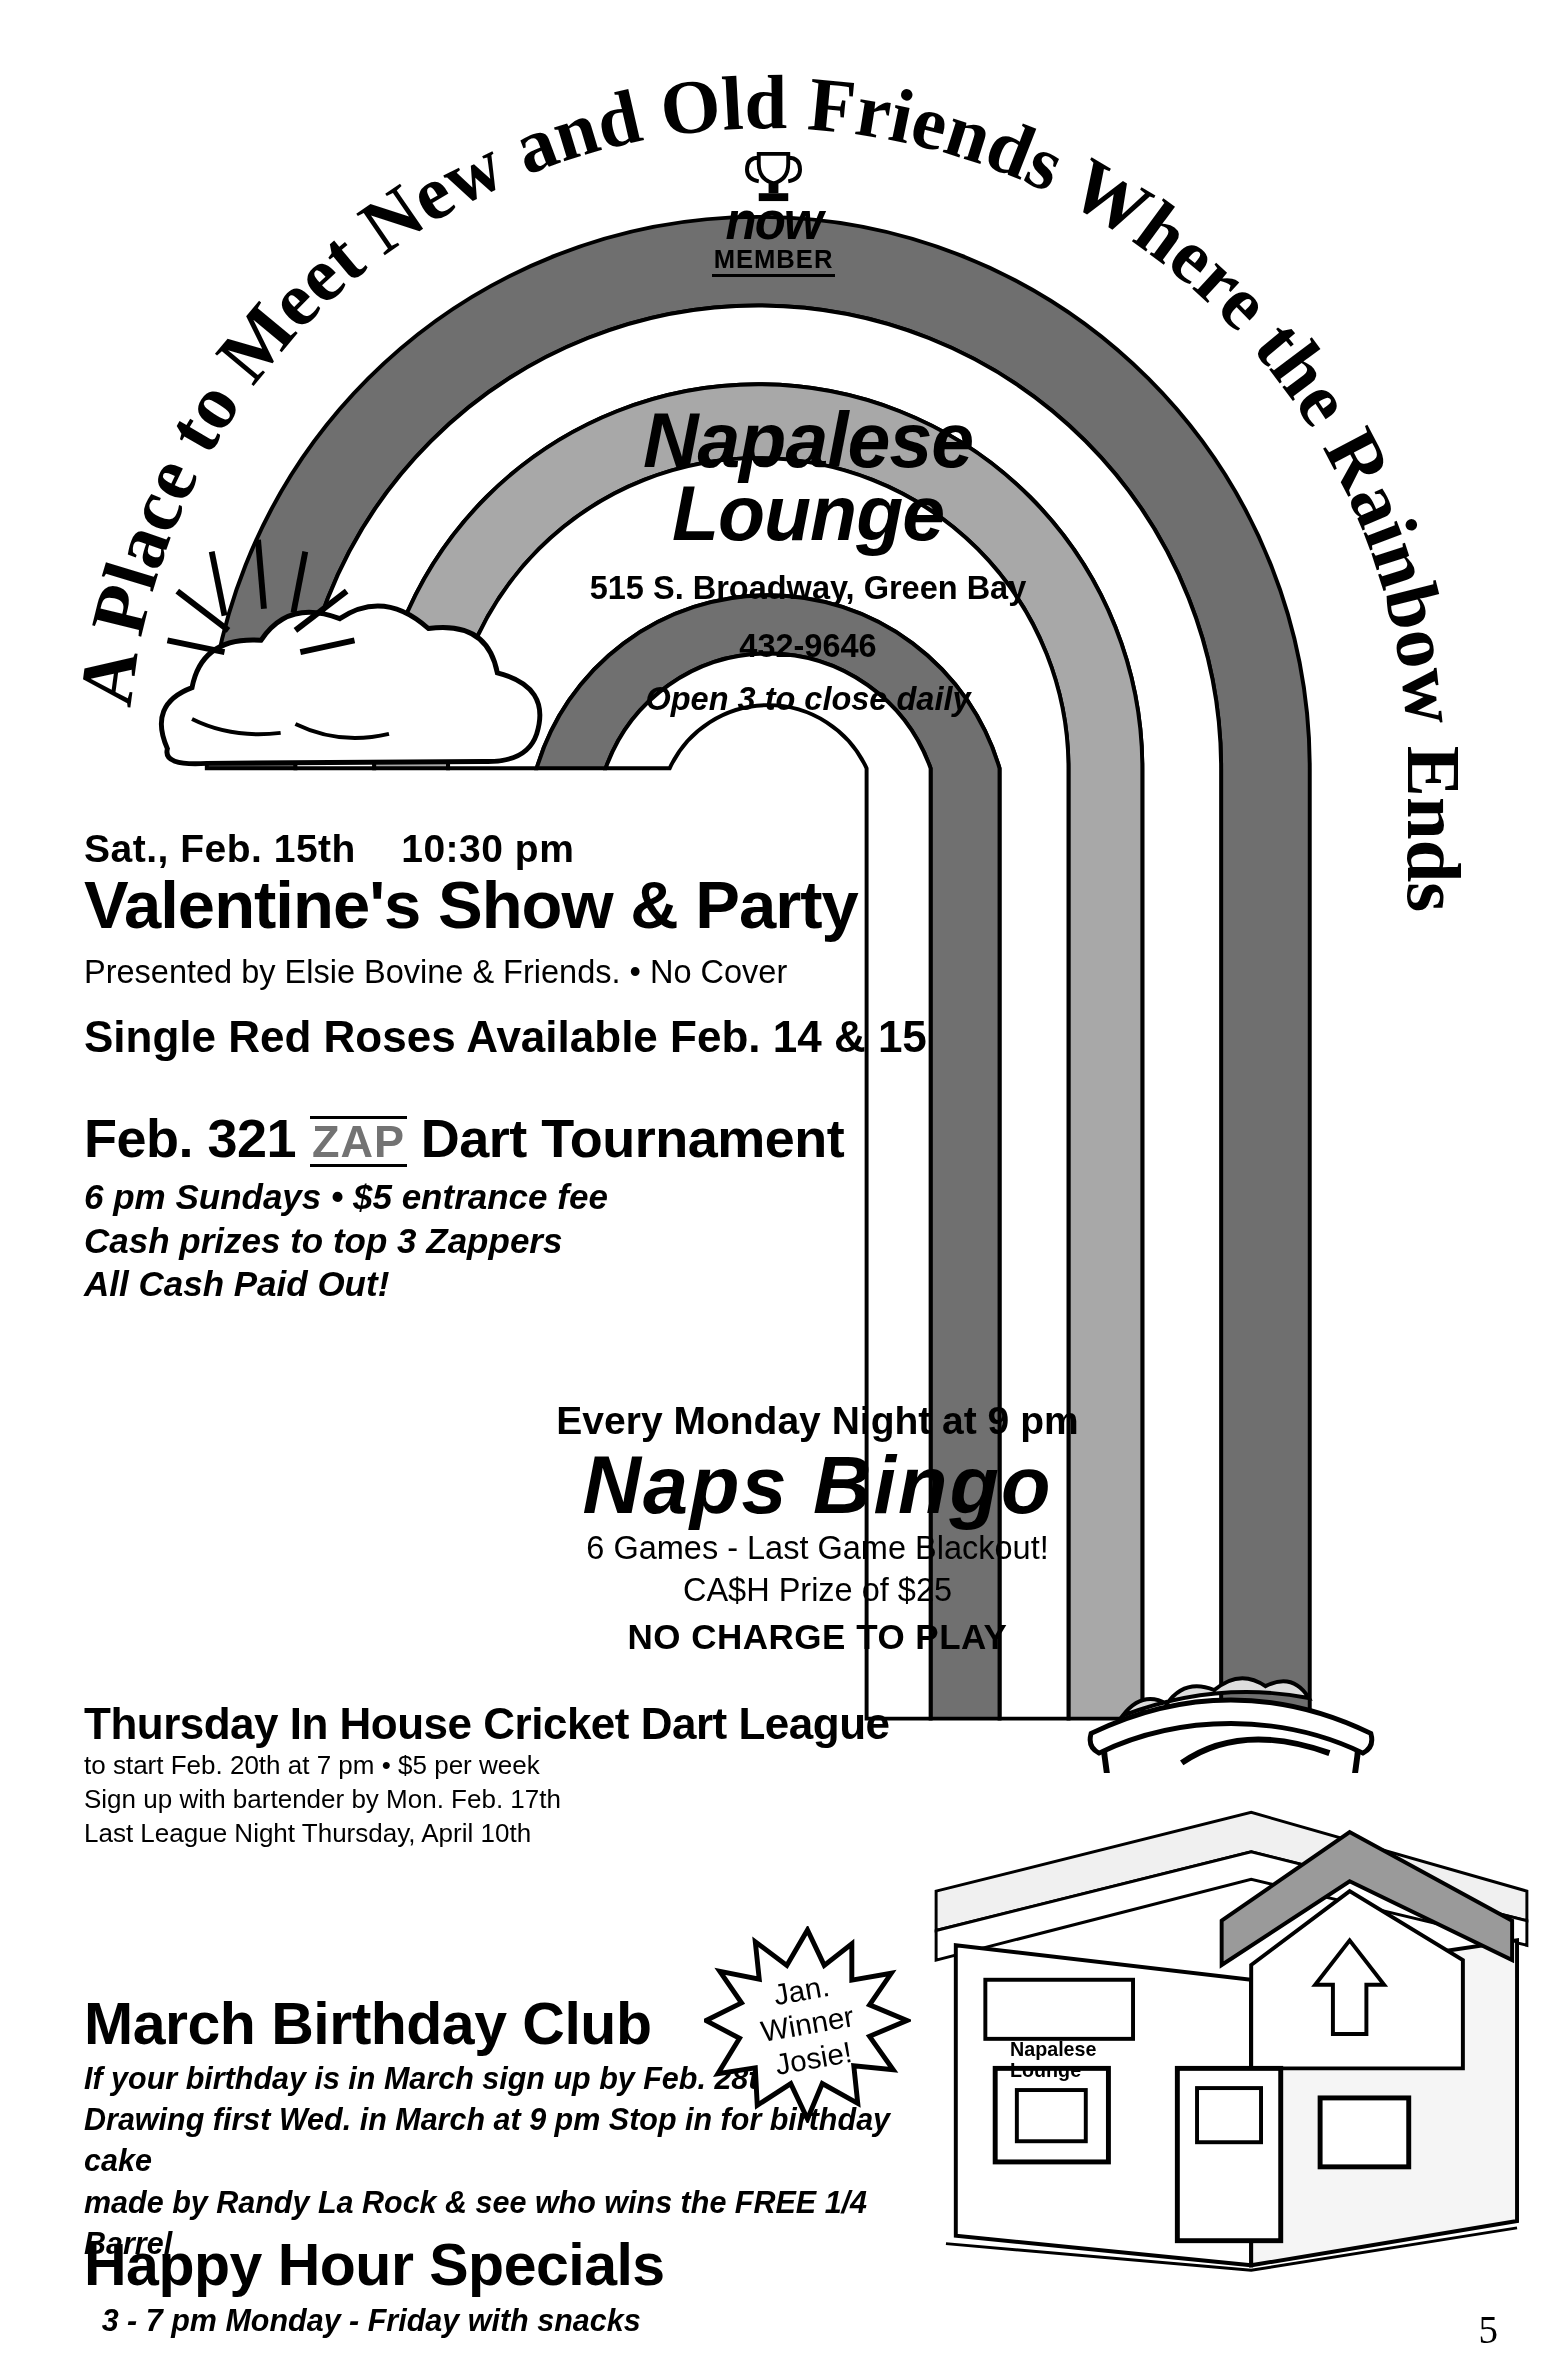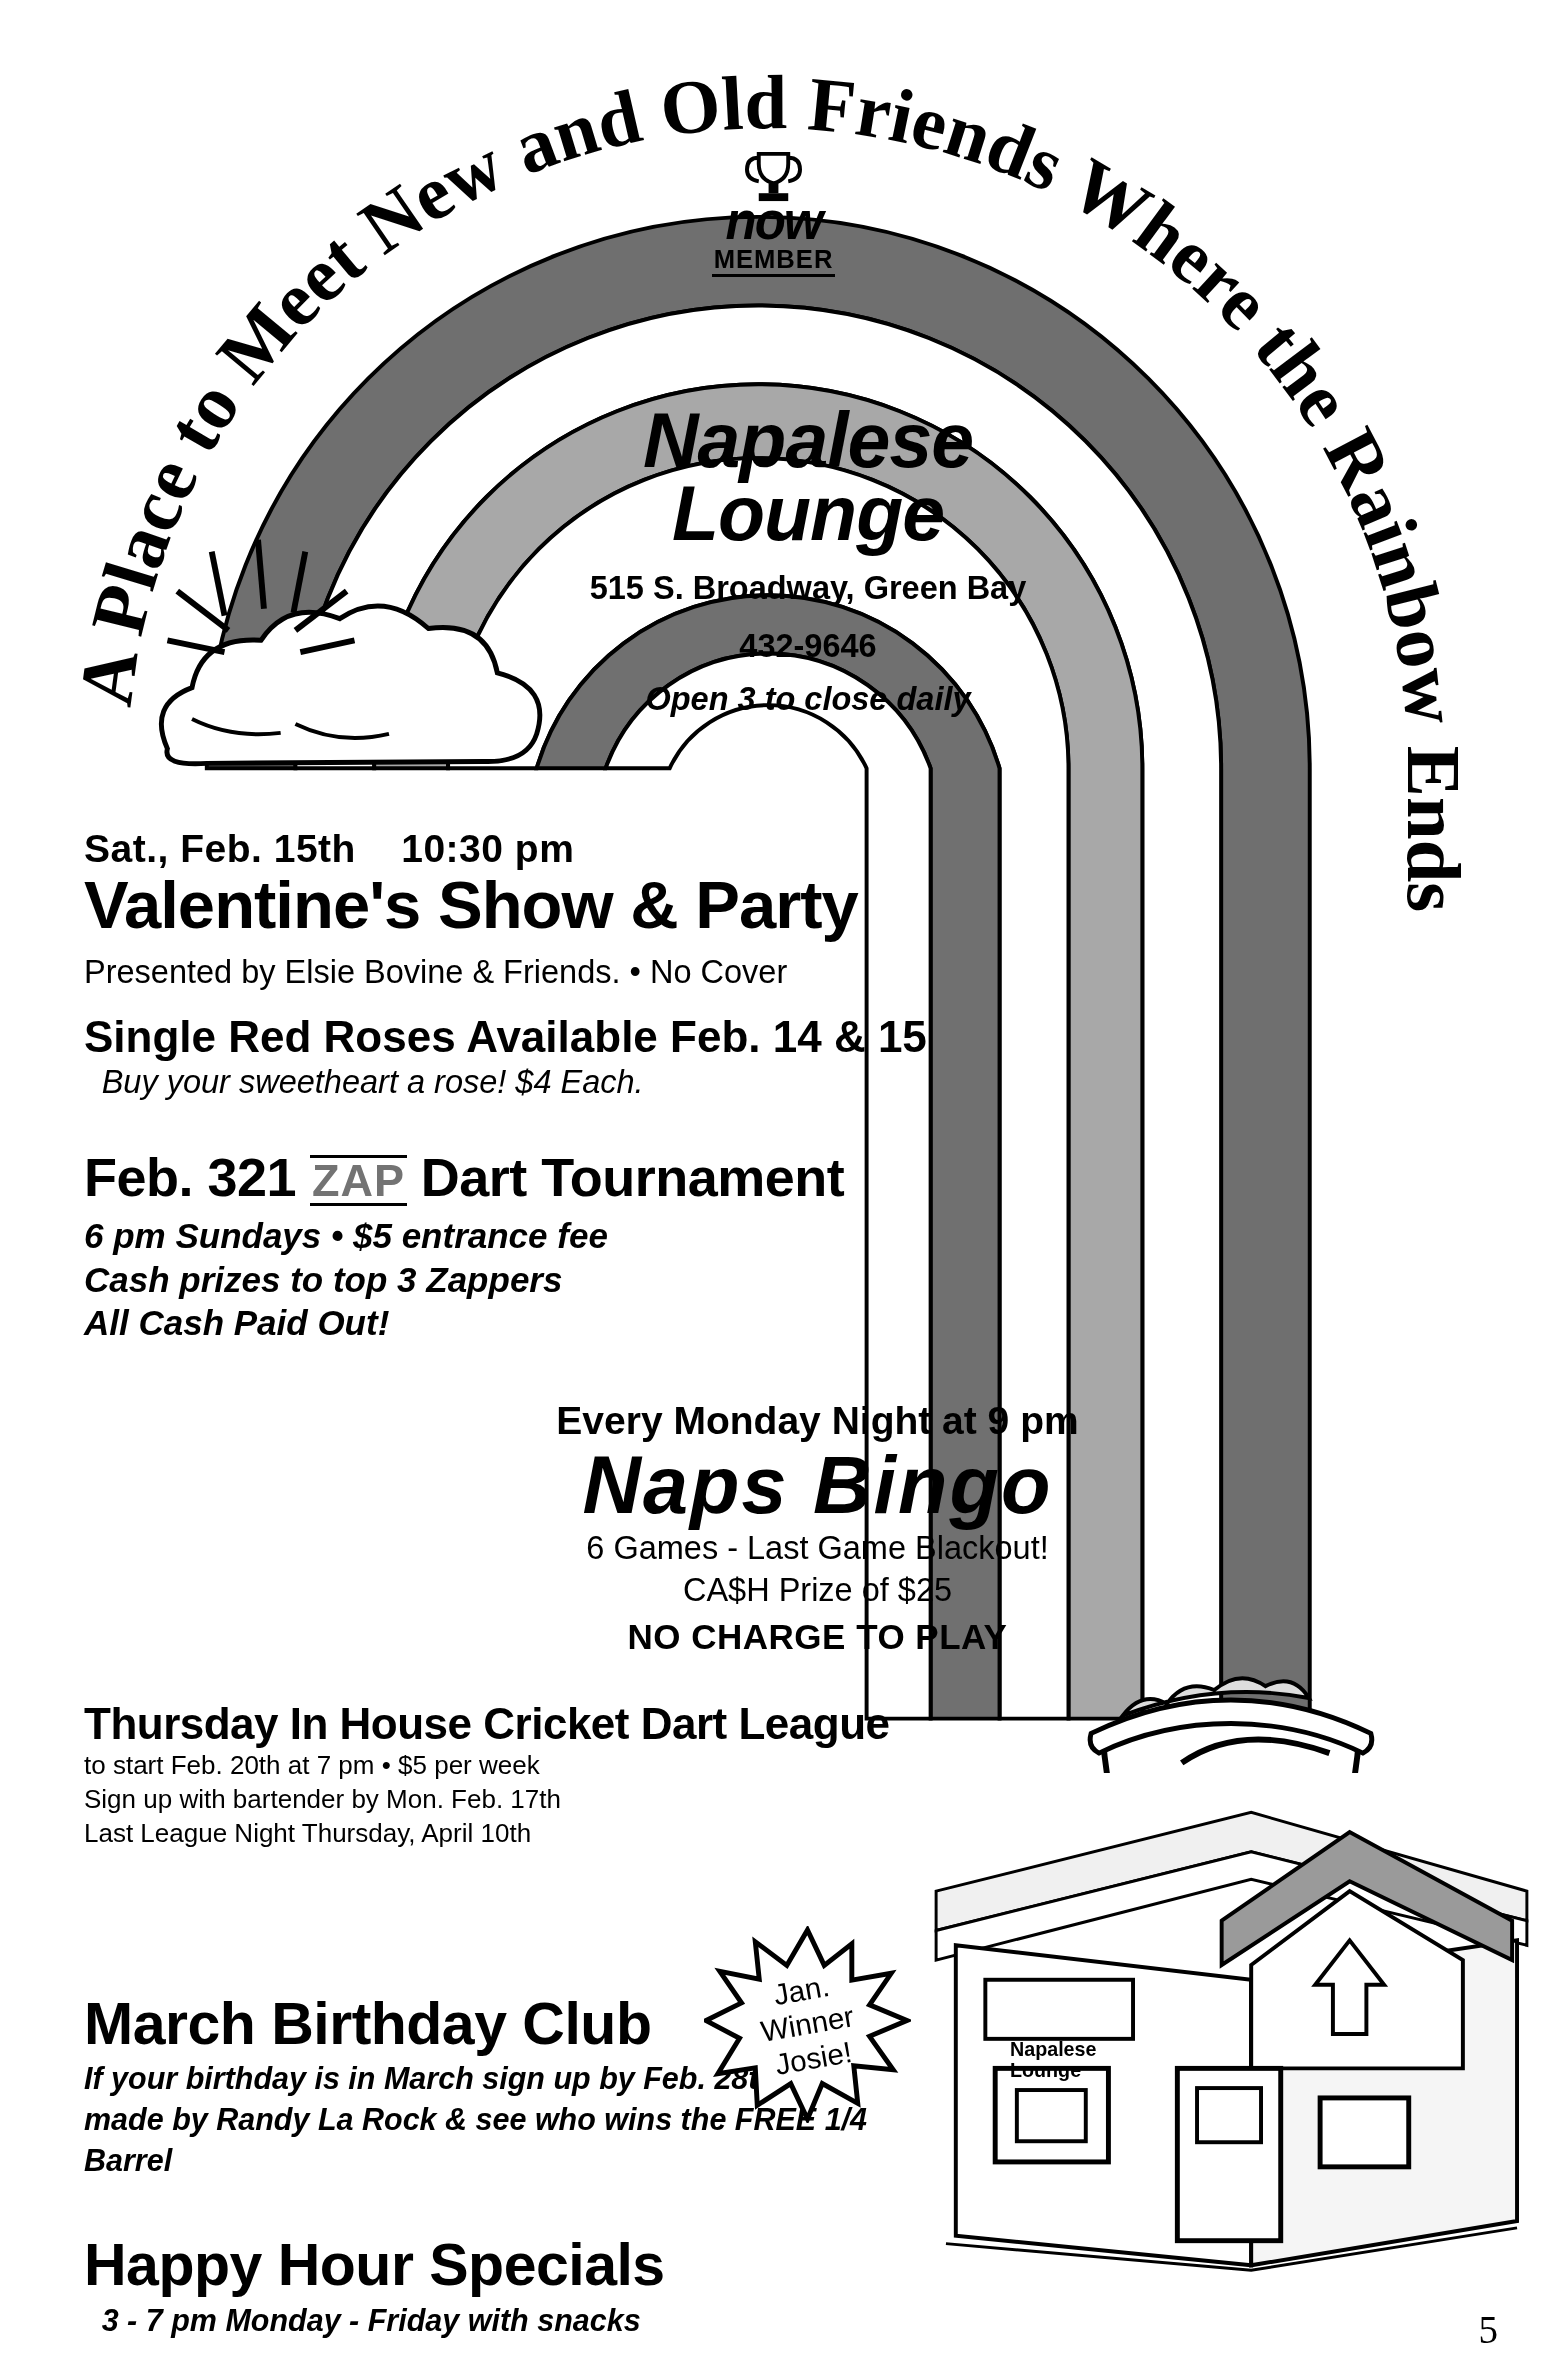--- a/index.html
+++ b/index.html
@@ -378,21 +378,20 @@
     <div class="hours">Open 3 to close daily</div>
   </div>
 
   <div class="events">
 
     <div class="ev">
       <div class="kicker">Sat., Feb. 15th    10:30 pm</div>
       <div class="headline">Valentine's Show &amp; Party</div>
       <div class="sub">Presented by  Elsie Bovine &amp; Friends.   •   No Cover</div>
       <div class="subbold">Single Red Roses Available Feb. 14 &amp; 15</div>
-      <div class="subital">Buy your sweetheart a rose!  $4 Each.</div>
     </div>
 
     <div class="ev" style="margin-top:45px;">
       <div class="zap-line">
         <span>Feb. 321</span>
         <span class="zap">ZAP</span>
         <span>Dart Tournament</span>
       </div>
       <div class="dart-details">
         <div>6 pm Sundays  •  $5 entrance fee</div>
@@ -413,20 +412,21 @@
   <div class="cricket">
     <div class="title">Thursday In House Cricket Dart League</div>
     <div class="line">to start Feb. 20th at 7 pm  •  $5 per week</div>
     <div class="line">Sign up with bartender by Mon. Feb. 17th</div>
     <div class="line">Last League Night Thursday, April 10th</div>
   </div>
 
   <div class="bday">
     <div class="title">March Birthday Club</div>
     <div class="line">If your birthday is in March sign up by Feb. 28th.</div>
+    <div class="line">Drawing first Wed. in March at 9 pm Stop in for birthday cake</div>
     <div class="line">made by Randy La Rock &amp; see who wins the FREE 1/4 Barrel</div>
   </div>
 
   <div class="starburst">
     <svg width="207" height="197" viewBox="0 0 210 200">
       <polygon points="105,4 122,40 150,18 150,55 190,48 168,80 206,96 168,112 192,146 152,142 156,180 120,160 105,196 88,160 54,182 52,144 14,150 36,114 2,96 38,78 16,46 56,54 52,16 84,40" fill="#ffffff" stroke="#000" stroke-width="5"></polygon>
     </svg>
     <div class="sb-text">
       <div>Jan.</div>
       <div>Winner</div>

